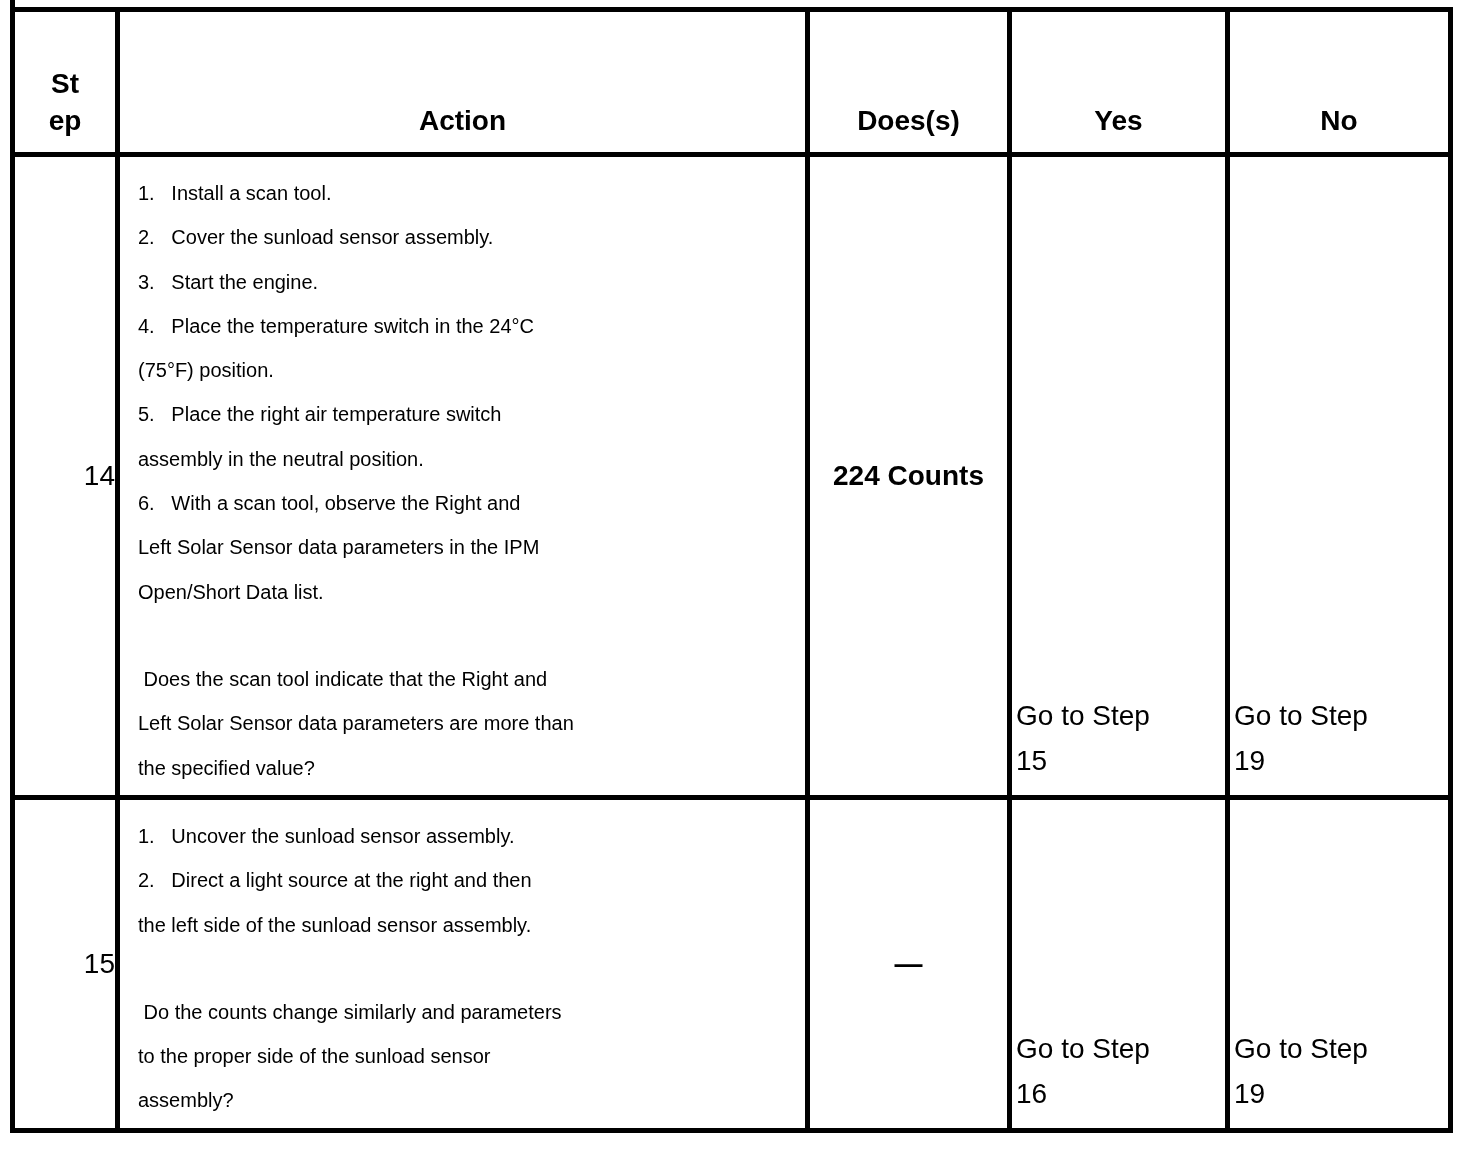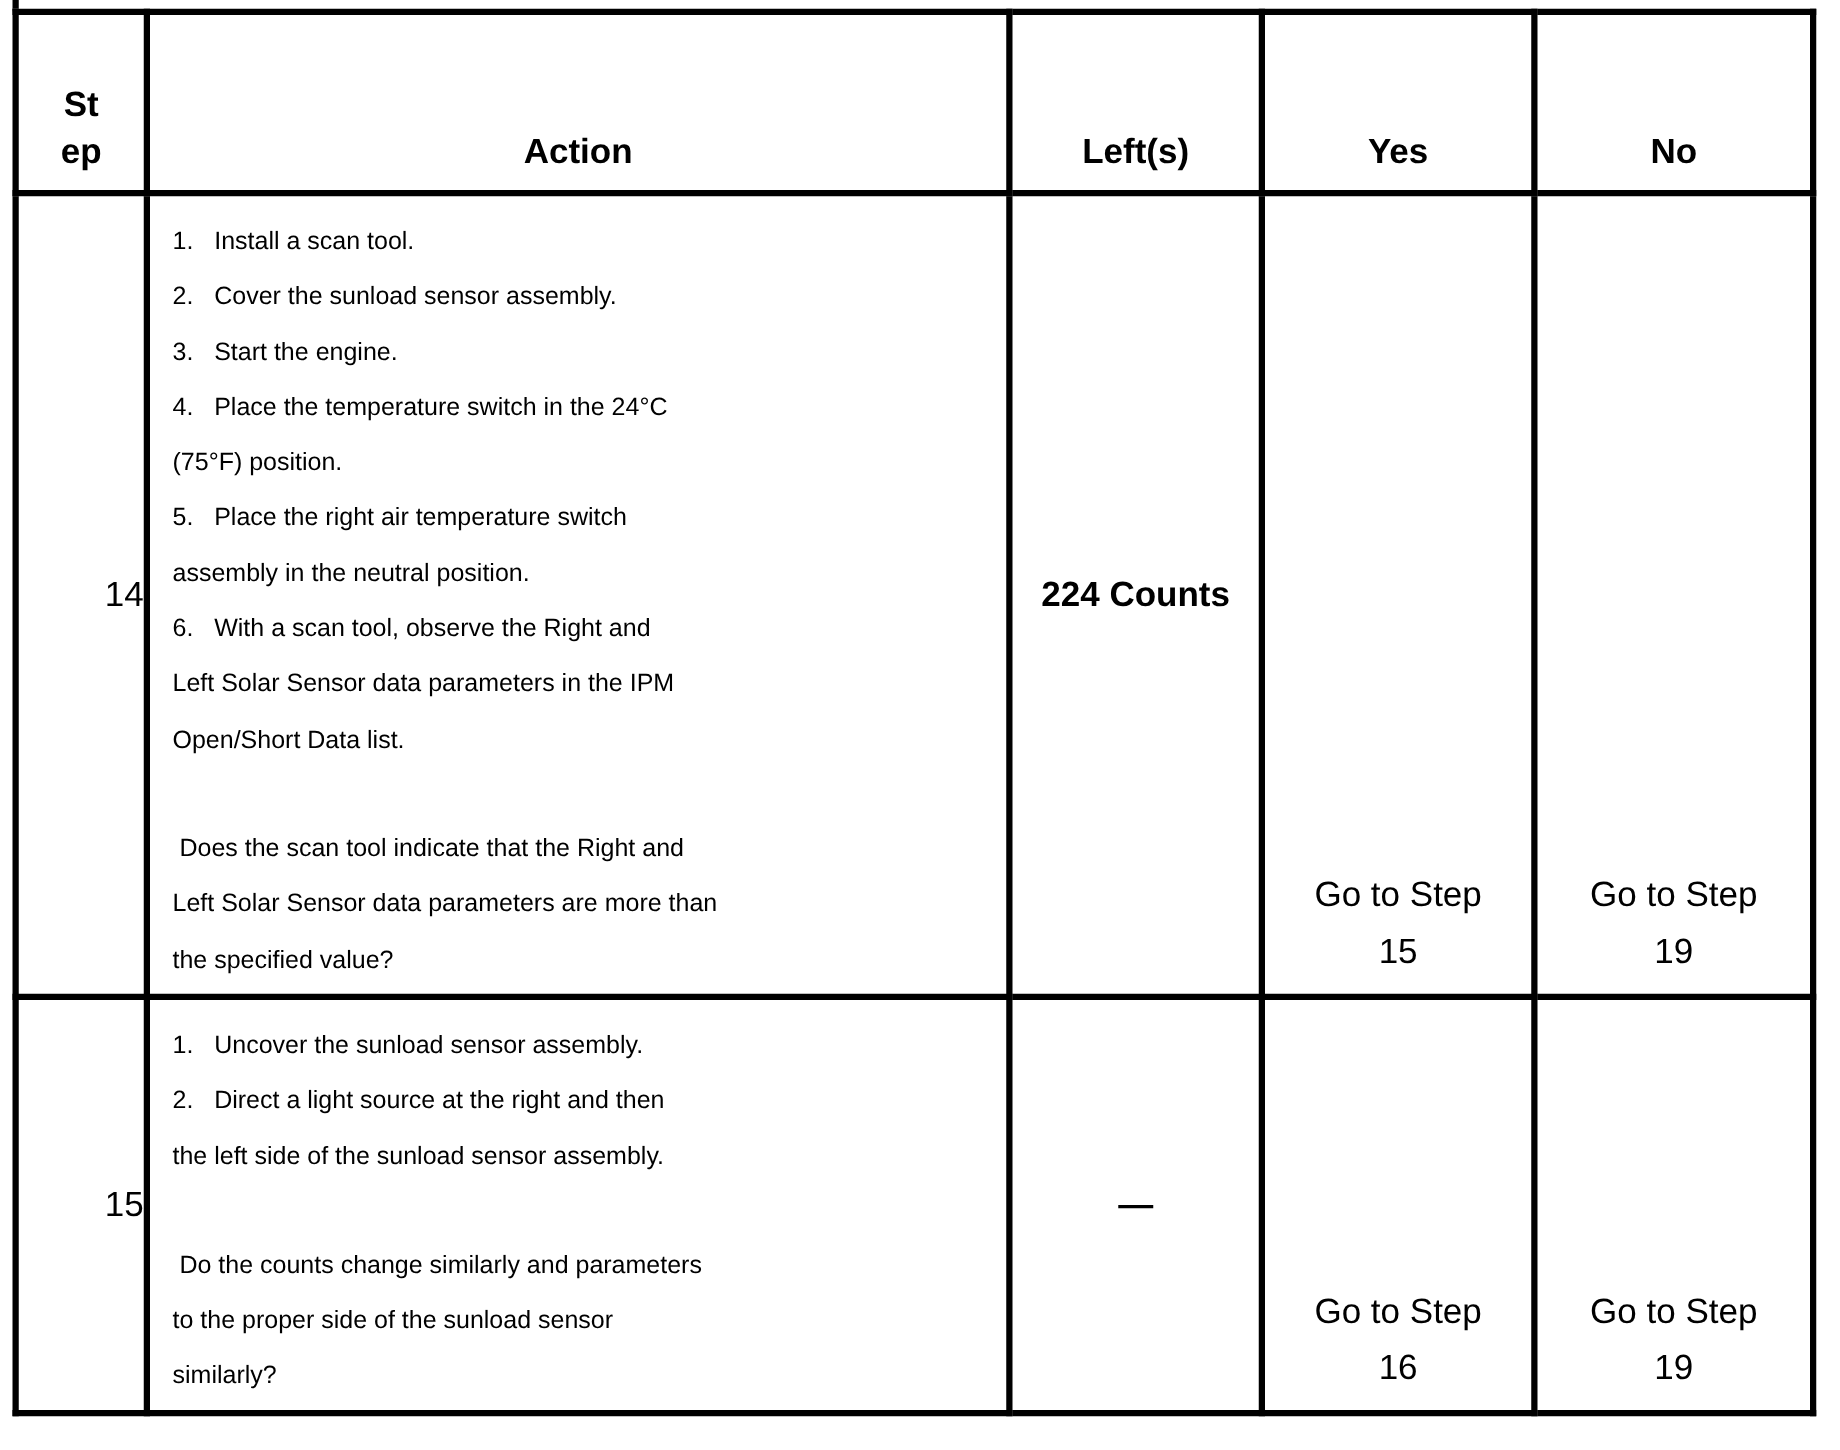--- a/index.html
+++ b/index.html
@@ -71,21 +71,21 @@
     font-size: 28px;
     line-height: 44.3px;
     text-align: center;
     vertical-align: middle;
     padding: 0 4px;
     font-weight: bold;
   }
   td.yes-cell, td.no-cell {
     font-size: 28px;
     line-height: 44.3px;
-    text-align: center;
+    text-align: left;
     vertical-align: bottom;
     padding: 0 4px 12px 4px;
     white-space: pre-line;
   }
 </style>
 </head>
 <body>
 
 <div class="page">
   <div class="scan-tick"></div>
@@ -96,21 +96,21 @@
       <col style="width:690px">
       <col style="width:202px">
       <col style="width:218px">
       <col style="width:223px">
     </colgroup>
     <thead>
       <tr style="height:145px">
         <th class="hdr">St
 ep</th>
         <th class="hdr">Action</th>
-        <th class="hdr">Left(s)</th>
+        <th class="hdr">Does(s)</th>
         <th class="hdr">Yes</th>
         <th class="hdr">No</th>
       </tr>
     </thead>
     <tbody>
       <tr style="height:643px">
         <td class="step-cell">14</td>
         <td class="action-cell">
           <div>
             <div class="line">1.   Install a scan tool.</div>
@@ -140,21 +140,21 @@
         <td class="step-cell">15</td>
         <td class="action-cell">
           <div>
             <div class="line">1.   Uncover the sunload sensor assembly.</div>
             <div class="line">2.   Direct a light source at the right and then</div>
             <div class="line">the left side of the sunload sensor assembly.</div>
           </div>
           <div class="question">
             <div class="line"> Do the counts change similarly and parameters</div>
             <div class="line">to the proper side of the sunload sensor</div>
-            <div class="line">similarly?</div>
+            <div class="line">assembly?</div>
           </div>
         </td>
         <td class="value-cell">—</td>
         <td class="yes-cell">Go to Step
 16</td>
         <td class="no-cell">Go to Step
 19</td>
       </tr>
     </tbody>
   </table>

